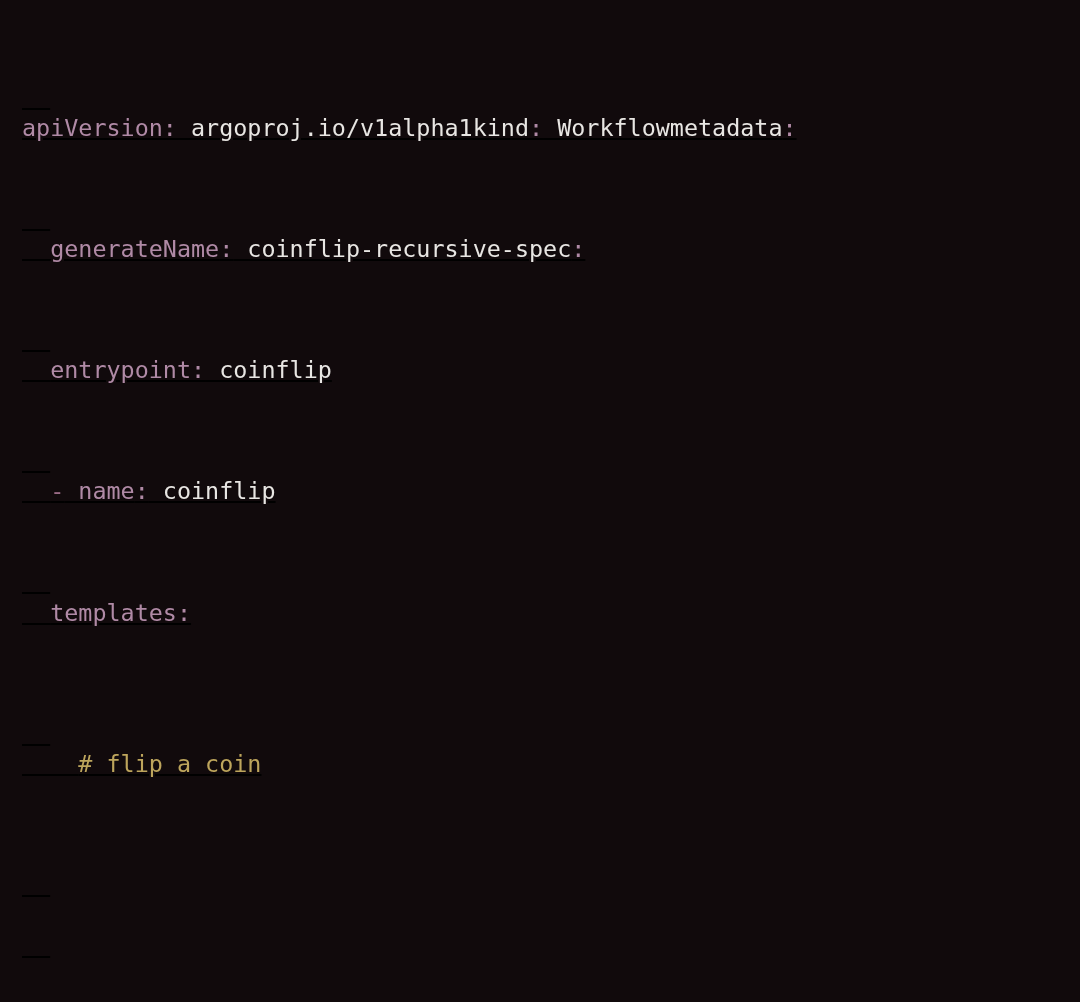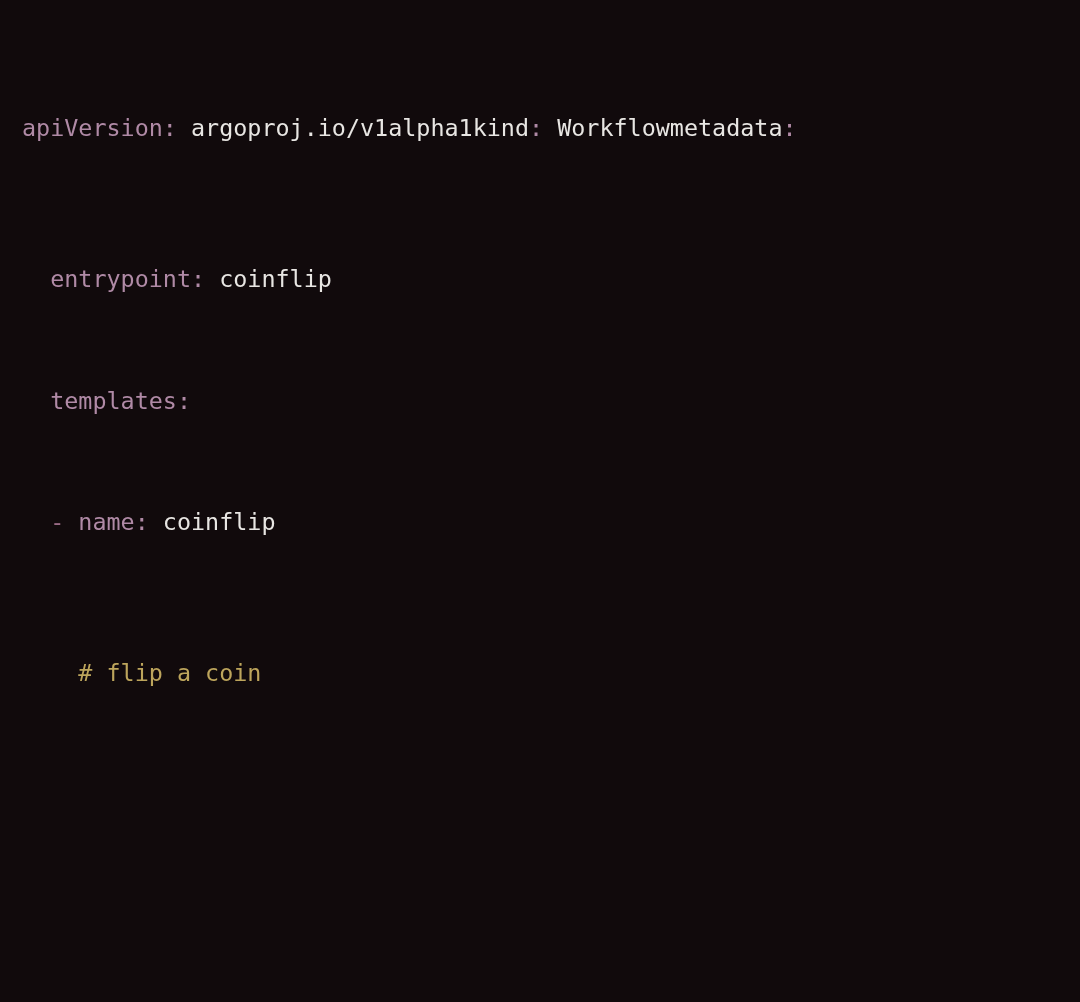--- a/index.html
+++ b/index.html
@@ -17,20 +17,21 @@
     box-sizing: border-box;
     width: 992px;
     height: 1002px;
     background: #110a0c;
     padding: 22px 0 0 22px;
     font-family: "DejaVu Sans Mono", "Liberation Mono", monospace;
     font-size: 23.4px;
     line-height: 30.3px;
     letter-spacing: 0px;
     white-space: pre;
+    text-decoration: underline;
     -webkit-font-smoothing: antialiased;
   }
   .ln {
     display: block;
     height: 30.3px;
     white-space: pre;
   }
   
   .k    { color: #b08aa6; }  
   .p    { color: #b08aa6; }  
@@ -39,26 +40,27 @@
   .v    { color: #e8e6e3; }  
   .c    { color: #bda55c; margin-top: 20px; }
 </style>
 </head>
 <body>
 
 <div id="code-view">
 
   <span class="ln"><span class="k">apiVersion</span><span class="p">:</span><span class="v"> argoproj.io/v1alpha1kind</span><span class="k">:</span><span class="v"> Workflowmetadata</span><span class="k">:</span></span>
 
+  <span class="ln"><span>  </span><span class="k">generateName</span><span class="p">:</span><span class="v"> coinflip-recursive-spec</span><span class="k">:</span></span>
 
   <span class="ln"><span>  </span><span class="k">entrypoint</span><span class="p">:</span><span class="v"> coinflip</span></span>
 
+  <span class="ln"><span>  </span><span class="dash">-</span><span class="k"> name</span><span class="p">:</span><span class="v"> coinflip</span></span>
+
   <span class="ln"><span>  </span><span class="k">templates</span><span class="p">:</span></span>
-
-  <span class="ln"><span>  </span><span class="dash">-</span><span class="k"> name</span><span class="p">:</span><span class="v"> coinflip</span></span>
 
 
   <span class="ln"><span>    </span><span class="c"># flip a coin</span></span>
 
 
   
 
   
 
   

